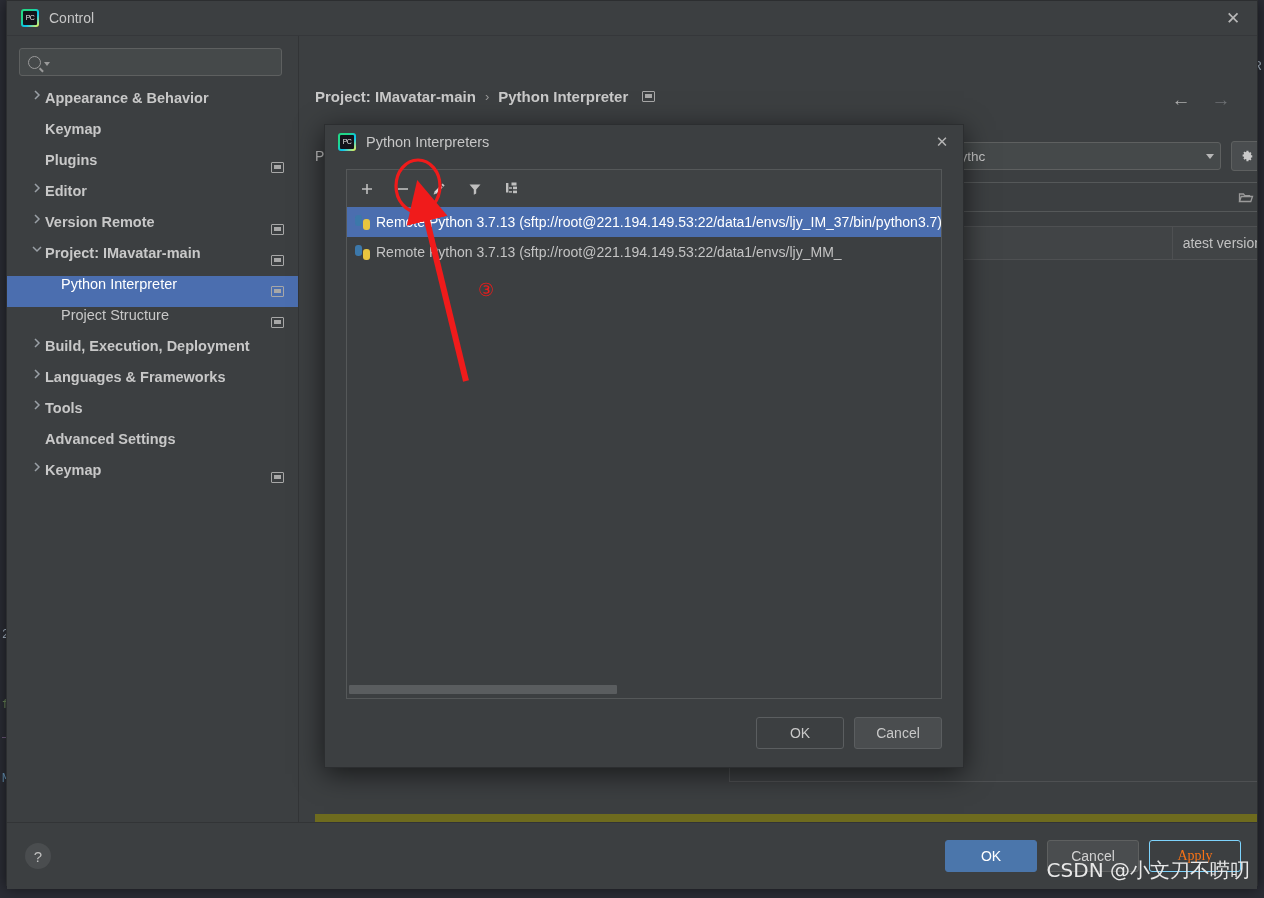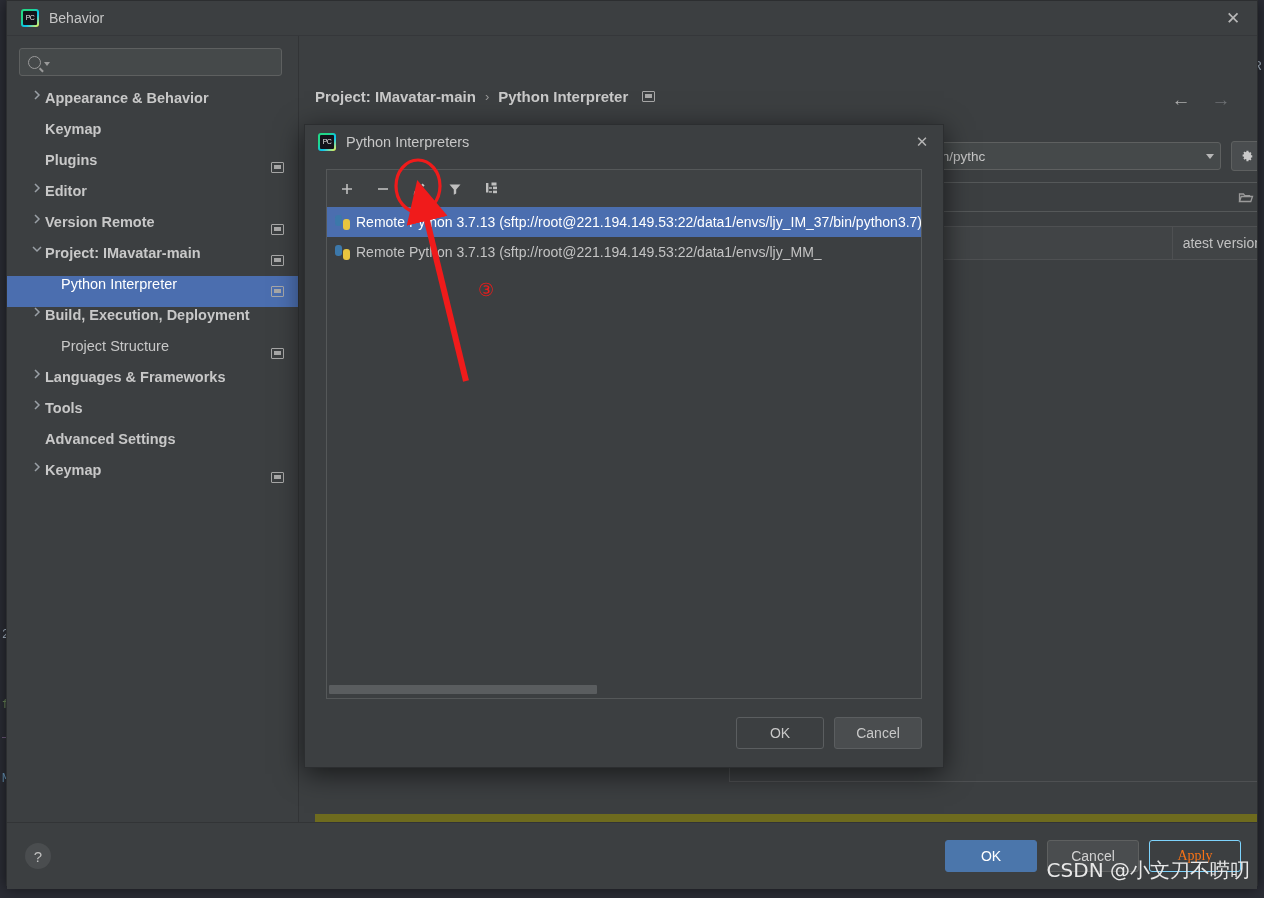--- a/index.html
+++ b/index.html
@@ -178,21 +178,21 @@
   .fbtn{
     min-width:92px;height:32px;border-radius:3px;font-size:14px;
     display:flex;align-items:center;justify-content:center;box-sizing:border-box;
   }
   .fbtn.primary{background:#4b76ab;color:#ffffff;border:1px solid #4b76ab;}
   .fbtn.normal{background:#4a4d4f;color:#d2d2d2;border:1px solid #5e6060;}
   .fbtn.disabled{background:#3c3f41;color:#f97316;border:1px solid #7dd3fc;font-family:Liberation Serif, serif;}
 
   
   #modal{
-    position:absolute;left:304px;top:124px;width:640px;height:644px;
+    position:absolute;left:324px;top:124px;width:640px;height:644px;
     background:#3c3f41;border:1px solid #2c2e30;
     box-shadow:0 6px 26px rgba(0,0,0,.6);box-sizing:border-box;
   }
   #modal-title{
     height:34px;display:flex;align-items:center;position:relative;
   }
   #modal-close{
     position:absolute;right:12px;top:8px;width:18px;height:18px;text-align:center;
     line-height:18px;color:#b5b5b5;font-size:15px;
   }
@@ -246,21 +246,21 @@
   <div class="bg-code" style="left:2px;top:698px;color:#6a8759;">f</div>
   <div class="bg-code" style="left:2px;top:726px;color:#9876aa;">_</div>
   <div class="bg-code" style="left:2px;top:772px;color:#6897bb;">M</div>
   <div class="bg-right-letter">R</div>
 </div>
 
 <div id="settings-window">
 
   <div id="title-bar">
     <div class="pc-logo"></div>
-    <div id="win-title">Behavior</div>
+    <div id="win-title">Control</div>
     <div id="win-close">✕</div>
   </div>
 
   <div id="win-body">
 
     <div id="sidebar">
       <div id="search-box">
         <div class="search-glass"></div>
         <div class="search-caret"></div>
       </div>
@@ -306,32 +306,32 @@
               </svg>
             </div>
             <div class="tree-label">Project: IMavatar-main</div>
             <span class="badge-sq"></span>
           </div>
           <div class="tree-row child selected">
             <div class="chev empty"></div>
             <div class="tree-label">Python Interpreter</div>
             <span class="badge-sq"></span>
           </div>
-          <div class="tree-row">
-            <div class="chev">
-              <svg width="8" height="10" viewBox="0 0 8 10">
-                <path d="M2 1 L6 5 L2 9" fill="none" stroke="#9aa0a6" stroke-width="1.5"></path>
-              </svg>
-            </div>
-            <div class="tree-label">Build, Execution, Deployment</div>
-          </div>
           <div class="tree-row child">
             <div class="chev empty"></div>
             <div class="tree-label">Project Structure</div>
             <span class="badge-sq"></span>
+          </div>
+          <div class="tree-row">
+            <div class="chev">
+              <svg width="8" height="10" viewBox="0 0 8 10">
+                <path d="M2 1 L6 5 L2 9" fill="none" stroke="#9aa0a6" stroke-width="1.5"></path>
+              </svg>
+            </div>
+            <div class="tree-label">Build, Execution, Deployment</div>
           </div>
           <div class="tree-row">
             <div class="chev">
               <svg width="8" height="10" viewBox="0 0 8 10">
                 <path d="M2 1 L6 5 L2 9" fill="none" stroke="#9aa0a6" stroke-width="1.5"></path>
               </svg>
             </div>
             <div class="tree-label">Languages &amp; Frameworks</div>
           </div>
           <div class="tree-row">

